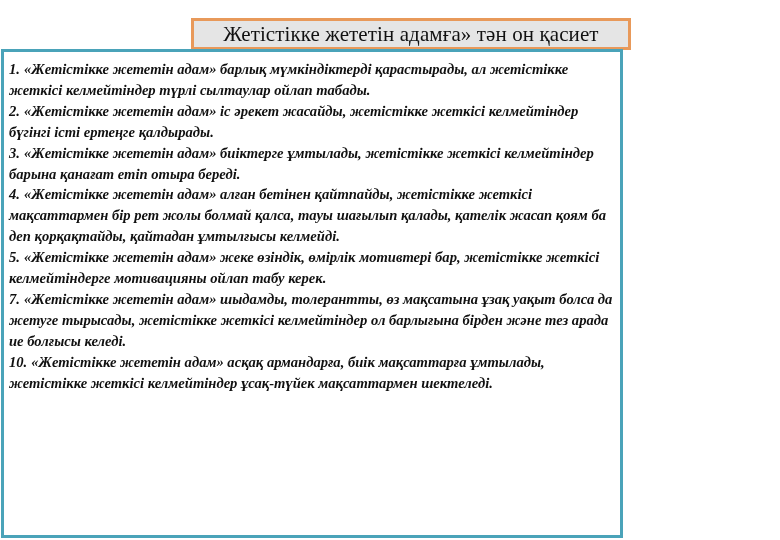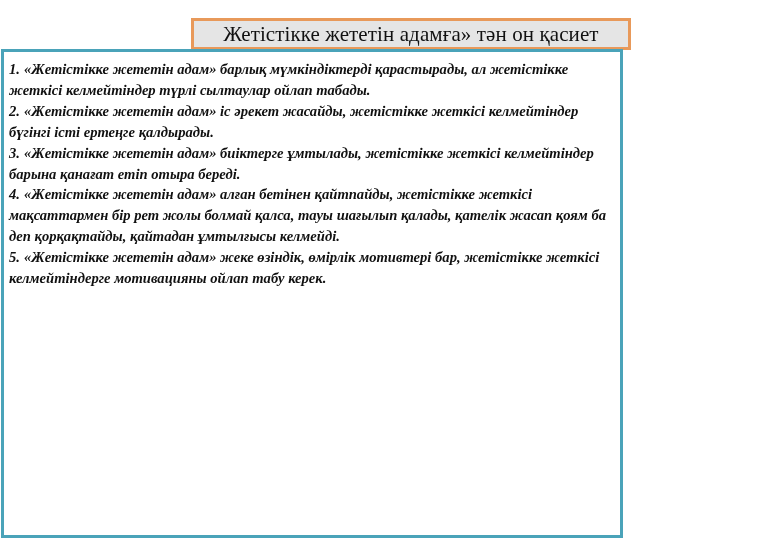--- a/index.html
+++ b/index.html
@@ -66,13 +66,15 @@
 <div class="title-box">
   <span class="title-text">Жетістікке жететін адамға» тән он қасиет</span>
 </div>
 
 <div class="main-box">
   <p class="item"><span class="num">1.</span><span>«Жетістікке жететін адам» барлық мүмкіндіктерді қарастырады, ал жетістікке жеткісі келмейтіндер түрлі сылтаулар ойлап табады.</span></p>
   <p class="item"><span class="num">2.</span><span>«Жетістікке жететін адам» іс әрекет жасайды, жетістікке жеткісі келмейтіндер бүгінгі істі ертеңге қалдырады.</span></p>
   <p class="item"><span class="num">3.</span><span>«Жетістікке жететін адам» биіктерге ұмтылады, жетістікке жеткісі келмейтіндер барына қанағат етіп отыра береді.</span></p>
   <p class="item"><span class="num">4.</span><span>«Жетістікке жететін адам» алған бетінен қайтпайды, жетістікке жеткісі мақсаттармен бір рет жолы болмай қалса, тауы шағылып қалады, қателік жасап қоям ба деп қорқақтайды, қайтадан ұмтылғысы келмейді.</span></p>
   <p class="item"><span class="num">5.</span><span>«Жетістікке жететін адам» жеке өзіндік, өмірлік мотивтері бар, жетістікке жеткісі келмейтіндерге мотивацияны ойлап табу керек.</span></p>
+  <p class="item"><span class="num">7.</span><span>«Жетістікке жететін адам» шыдамды, толерантты, өз мақсатына ұзақ уақыт болса да жетуге тырысады, жетістікке жеткісі келмейтіндер ол барлығына бірден және тез арада ие болғысы келеді.</span></p>
+  <p class="item"><span class="num">10.</span><span>«Жетістікке жететін адам» асқақ армандарға, биік мақсаттарға ұмтылады, жетістікке жеткісі келмейтіндер ұсақ-түйек мақсаттармен шектеледі.</span></p>
 </div>
 
 </body></html>

